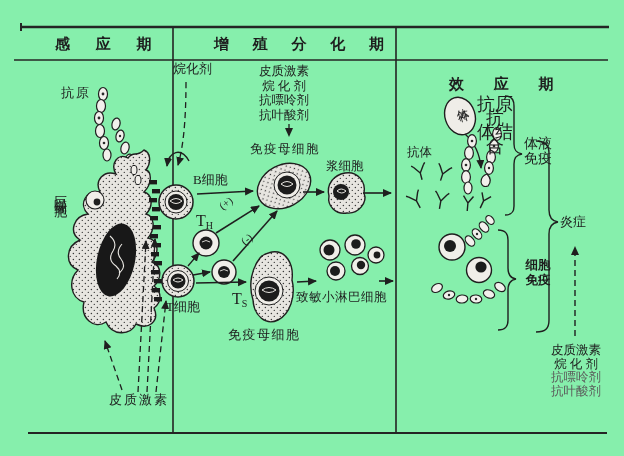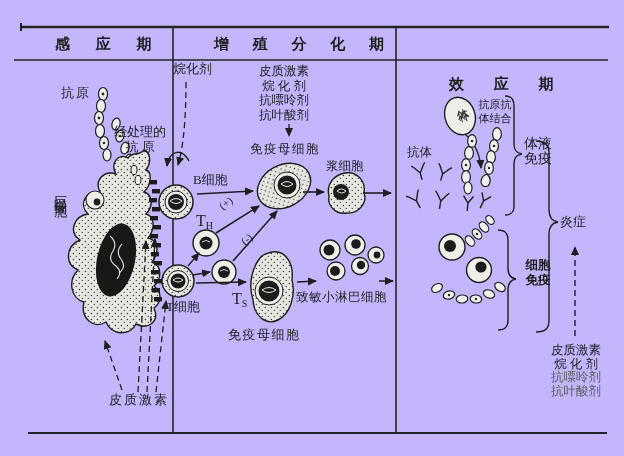--- a/index.html
+++ b/index.html
@@ -1,18 +1,18 @@
 <!DOCTYPE html>
 <html><head>
 <meta charset="utf-8">
 <style>
   html,body{margin:0;padding:0;background:#dedcd8;}
   .canvas{
     position:relative;width:624px;height:456px;
-    background:#c4b5fd;overflow:hidden;
+    background:#86efac;overflow:hidden;
     font-family:"Liberation Serif","DejaVu Serif",serif;
     color:#1d1d1d;
   }
   .lbl{position:absolute;white-space:nowrap;line-height:1.1;}
   .ctr{text-align:center;white-space:normal;}
   .hdr{font-weight:bold;font-size:15px;}
   svg{position:absolute;left:0;top:0;}
   .vert{writing-mode:vertical-rl;text-orientation:upright;}
   .sub{font-size:10px;vertical-align:-3px;}
   .faded{color:#5a5a5a;}
@@ -258,24 +258,20 @@
   </g>
 
   <path d="M575,336 L575,247" fill="none" stroke="#1f1f1f" stroke-width="1.4" stroke-dasharray="6 4" marker-end="url(#ah)"></path>
 </svg>
 
 <div class="lbl hdr" style="left:55px;top:36px;letter-spacing:11px;">感 应 期</div>
 <div class="lbl hdr" style="left:214px;top:36px;letter-spacing:10px;">增 殖 分 化 期</div>
 <div class="lbl hdr" style="left:449px;top:36px;letter-spacing:13px;margin-top:40px;">效 应 期</div>
 
 <div class="lbl" style="left:61px;top:86px;font-size:13px;letter-spacing:2px;">抗原</div>
-<div class="lbl ctr" style="left:108px;top:124px;width:64px;font-size:13px;line-height:15px;">
-  <div>经处理的</div>
-  <div>抗 原</div>
-</div>
 <div class="lbl vert" style="left:53px;top:186px;font-size:13px;letter-spacing:3px;">巨噬细胞</div>
 <div class="lbl" style="left:109px;top:393px;font-size:13px;letter-spacing:2px;">皮质激素</div>
 
 <div class="lbl" style="left:173px;top:62px;font-size:13px;">烷化剂</div>
 <div class="lbl ctr" style="left:252px;top:64px;width:64px;font-size:12.5px;line-height:14.5px;">
   <div>皮质激素</div>
   <div>烷 化 剂</div>
   <div>抗嘌呤剂</div>
   <div>抗叶酸剂</div>
 </div>
@@ -285,21 +281,21 @@
 <div class="lbl" style="left:219px;top:197px;font-size:11px;transform:rotate(-38deg);">(+)</div>
 <div class="lbl" style="left:232px;top:250px;font-size:16px;margin-top:40px;"><span>T</span><span class="sub">S</span></div>
 <div class="lbl" style="left:241px;top:233px;font-size:11px;transform:rotate(-40deg);">(-)</div>
 <div class="lbl" style="left:166px;top:300px;font-size:13px;">T细胞</div>
 <div class="lbl" style="left:228px;top:328px;font-size:13px;letter-spacing:1.5px;">免疫母细胞</div>
 <div class="lbl" style="left:326px;top:160px;font-size:12.5px;">浆细胞</div>
 <div class="lbl" style="left:296px;top:291px;font-size:12.5px;letter-spacing:0.5px;">致敏小淋巴细胞</div>
 
 <div class="lbl" style="left:407px;top:146px;font-size:12.5px;">抗体</div>
 <div class="lbl vert" style="left:452px;top:100px;font-size:12px;transform:rotate(-14deg);">补体</div>
-<div class="lbl ctr" style="left:473px;top:97px;width:44px;font-size:11px;line-height:14px;">
+<div class="lbl ctr" style="left:473px;top:97px;width:44px;font-size:18px;line-height:14px;">
   <div>抗原抗</div>
   <div>体结合</div>
 </div>
 <div class="lbl ctr" style="left:523px;top:136px;width:30px;font-size:14px;line-height:15px;">
   <div>体液</div>
   <div>免疫</div>
 </div>
 <div class="lbl" style="left:560px;top:215px;font-size:13px;">炎症</div>
 <div class="lbl ctr" style="left:523px;top:258px;width:30px;font-size:12.5px;line-height:15px;font-weight:bold;">
   <div>细胞</div>

